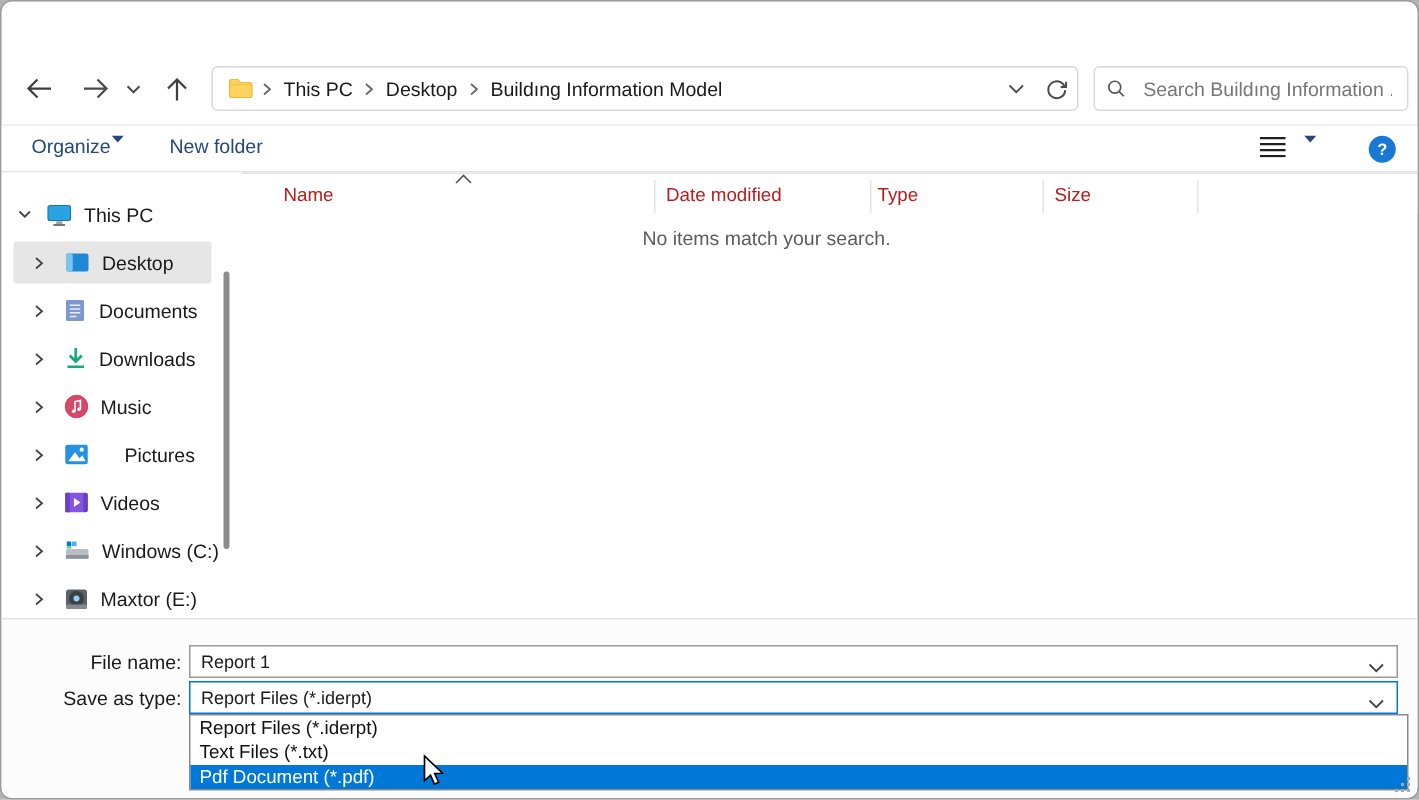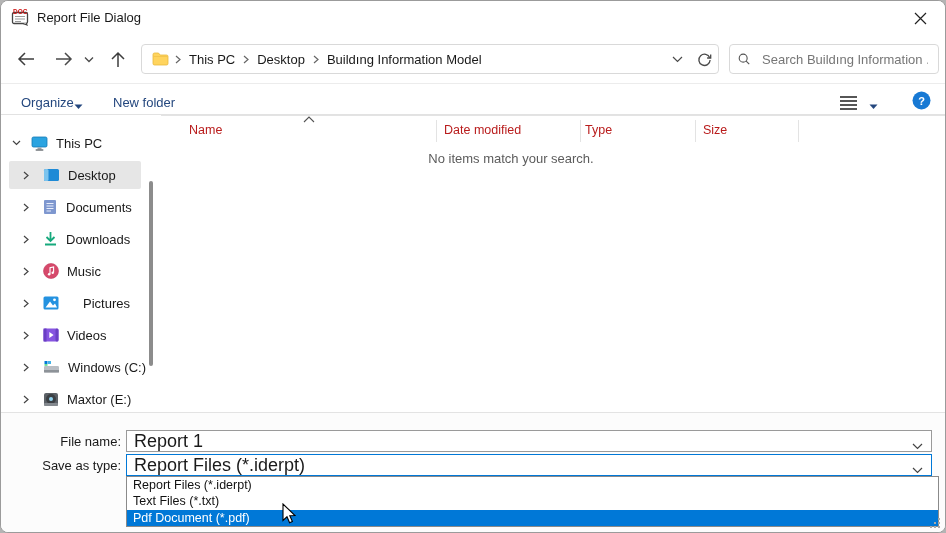--- a/index.html
+++ b/index.html
@@ -15,66 +15,52 @@
   #addressbar{left:140px;top:43px;width:578px;height:30px;border:1px solid #d9d9d9;border-radius:4px;background:#fff;box-sizing:border-box;display:flex;align-items:center;}
   .crumb{font-size:13px;color:#191919;white-space:nowrap;padding:0 2px;}
   .crumb-sep{display:flex;align-items:center;padding:0 6px;}
   #addr-right{position:absolute;right:6px;top:0;height:28px;display:flex;align-items:center;gap:14px;}
   #searchbox{left:728px;top:43px;width:210px;height:30px;border:1px solid #d9d9d9;border-radius:4px;background:#fff;box-sizing:border-box;display:flex;align-items:center;padding:0 8px;}
   #search-input{border:0;outline:0;background:transparent;font-family:inherit;font-size:13px;color:#1a1a1a;width:100%;margin-left:10px;}
   #search-input::placeholder{color:#767676;}
   #divider1{left:0;right:0;top:82px;height:1px;background:#ececec;}
   
   #toolbar{left:0;right:0;top:83px;height:31px;background:#fff;border-bottom:1px solid #e2e2e2;box-sizing:border-box;}
-  .tool-item{position:absolute;top:6px;height:20px;display:flex;align-items:flex-end;font-size:13px;color:#24477e;gap:0;white-space:nowrap;}
+  .tool-item{position:absolute;top:6px;height:20px;display:flex;align-items:flex-start;font-size:13px;color:#24477e;gap:0;white-space:nowrap;}
   
   #sidebar{left:0;top:114px;width:160px;height:298px;background:#fff;}
   .side-row{position:absolute;left:0;width:148px;height:28px;display:flex;align-items:center;}
   .side-row .lbl{font-size:13px;color:#191919;white-space:nowrap;}
   .side-row.selected{background:#e6e6e6;border-radius:2px;left:8px;width:132px;}
   .tw{width:10px;height:10px;display:inline-flex;align-items:center;justify-content:center;}
   #side-scrollbar{left:148px;top:180px;width:4px;height:185px;background:#8c8c8c;border-radius:2px;}
   
   #main-header{left:160px;top:114px;right:0;height:28px;background:#fff;border-top:1px solid #e3e3e3;box-sizing:border-box;}
   .col-label{position:absolute;top:7px;font-size:12.5px;color:#b91c1c;white-space:nowrap;}
   .col-sep{position:absolute;top:4px;height:22px;width:1px;background:#e3e3e3;}
   #empty-msg{left:160px;top:150px;width:700px;text-align:center;font-size:13px;color:#5c5c5c;}
   
   #footer{left:0;right:0;top:411px;bottom:0;background:#fcfcfc;border-top:1px solid #e3e3e3;box-sizing:border-box;padding-left:24px;}
   .f-label{position:absolute;font-size:13px;color:#1a1a1a;text-align:right;left:0;width:120px;white-space:nowrap;}
   .combo{position:absolute;left:125px;width:806px;height:22px;background:#fff;border:1px solid #9a9a9a;box-sizing:border-box;display:flex;align-items:center;}
-  .combo .val{font-size:18px;color:#1a1a1a;padding-left:7px;white-space:nowrap;border:0;outline:0;background:transparent;font-family:inherit;width:770px;}
+  .combo .val{font-size:12px;color:#1a1a1a;padding-left:7px;white-space:nowrap;border:0;outline:0;background:transparent;font-family:inherit;width:770px;}
   .combo .chev{position:absolute;right:8px;top:5px;}
   #savetype-combo{border:1px solid #0078d7;}
   #type-dropdown{position:absolute;left:125px;top:475px;width:813px;height:51px;background:#fff;border:1px solid #8a8a8a;box-sizing:border-box;z-index:5;}
   .dd-opt{height:16.3px;display:flex;align-items:center;padding-left:6px;font-size:12.5px;color:#111;white-space:nowrap;}
   .dd-opt.selected{background:#0078d7;color:#fff;}
   #cursor{left:278px;top:502px;z-index:9;}
   #resize-grip{right:4px;bottom:3px;z-index:6;}
 </style>
 </head>
 <body>
 
 <div id="stage">
  <div id="window">
 
-  <div id="titlebar" class="abs">
-    <svg class="abs" style="left:10px;top:7px" width="20" height="18" viewBox="0 0 20 18">
-      <rect x="1.5" y="4.5" width="15" height="11" rx="1.5" fill="#fff" stroke="#444" stroke-width="1.3"></rect>
-      <path d="M4 8.5h10M4 11h10M4 13.5h6" stroke="#9a9a9a" stroke-width="1"></path>
-      <path d="M12 15.5 L16 17 L15 14.8" fill="#fff" stroke="#444" stroke-width="1.1"></path>
-      <text x="2" y="5.6" font-size="6.5" font-family="Liberation Sans, sans-serif" font-weight="bold" fill="#cc1111">DOC</text>
-    </svg>
-    <div id="title-text" class="abs">Report File Dialog</div>
-    <div id="close-btn" class="abs">
-      <svg width="13" height="13" viewBox="0 0 13 13">
-        <path d="M1 1 L12 12 M12 1 L1 12" stroke="#222" stroke-width="1.2"></path>
-      </svg>
-    </div>
-  </div>
 
   <div class="abs navbtn" style="left:12px">
     <svg width="18" height="14" viewBox="0 0 18 14">
       <path d="M17 7 H2 M8 1 L2 7 L8 13" stroke="#3d3d3d" stroke-width="1.5" fill="none"></path>
     </svg>
   </div>
   <div class="abs navbtn" style="left:50px">
     <svg width="18" height="14" viewBox="0 0 18 14">
       <path d="M1 7 H16 M10 1 L16 7 L10 13" stroke="#4a4a4a" stroke-width="1.5" fill="none"></path>
     </svg>

